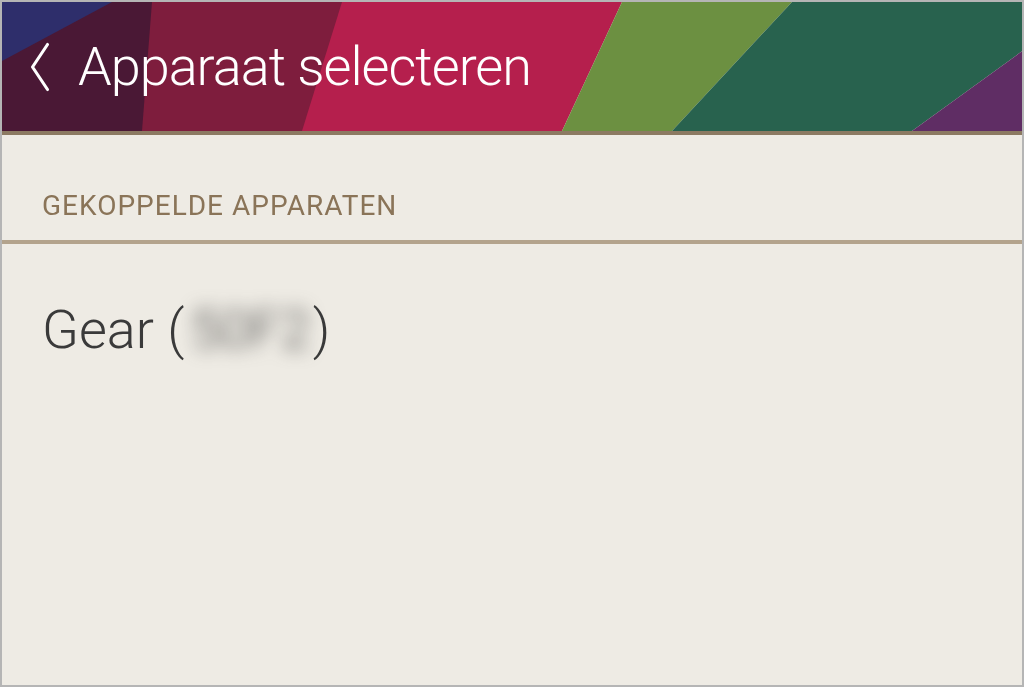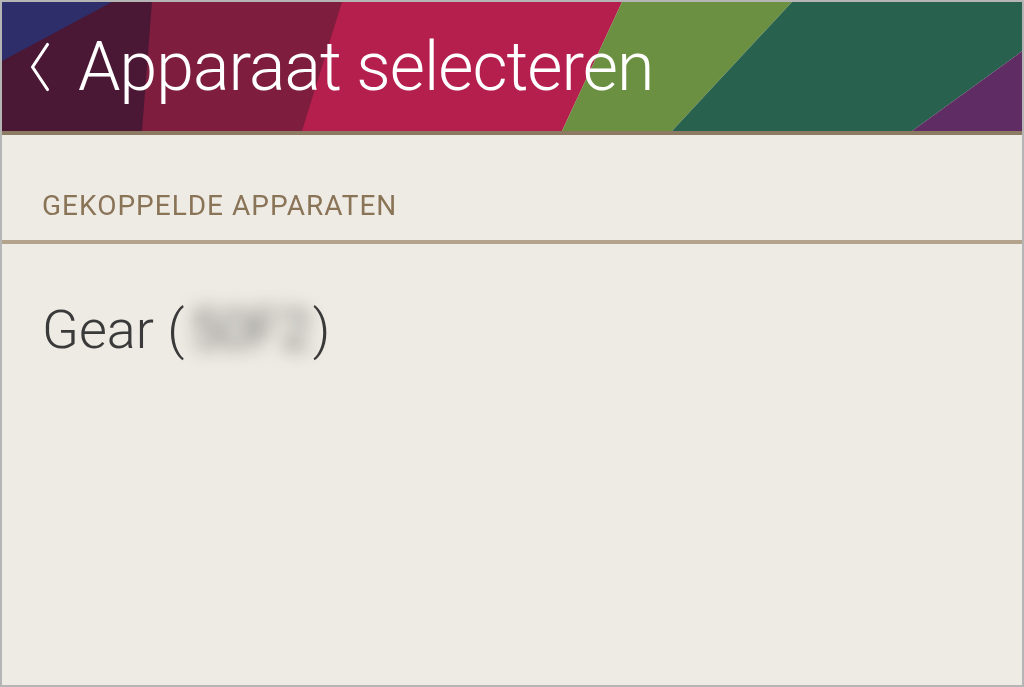--- a/index.html
+++ b/index.html
@@ -56,21 +56,21 @@
       height: 60px;
     }
     
     .back-icon svg {
       width: 30px;
       height: 56px;
     }
     
     .page-title {
       color: #ffffff;
-      font-size: 68px;
+      font-size: 54px;
       font-weight: 300;
       letter-spacing: -1px;
     }
     
     .section-header {
       padding: 54px 40px 18px 40px;
       border-bottom: 4px solid #b3a38c;
     }
     
     .section-title {

